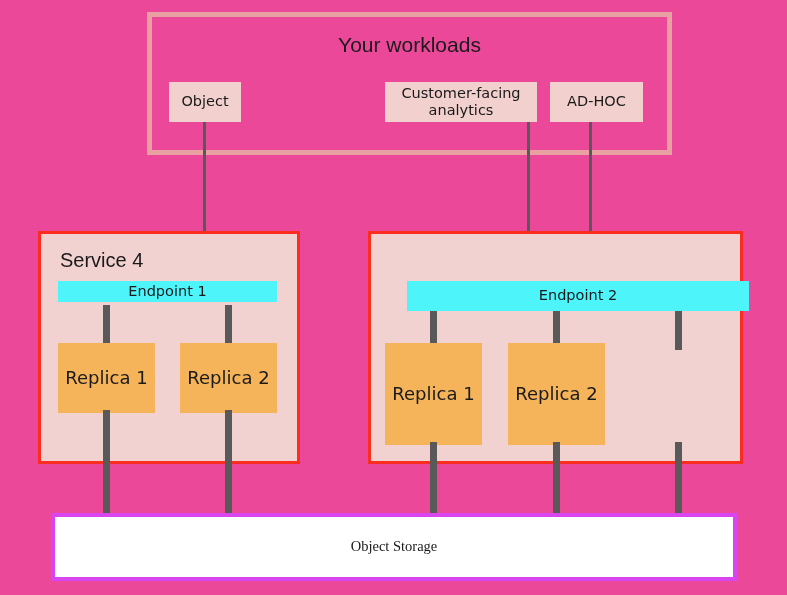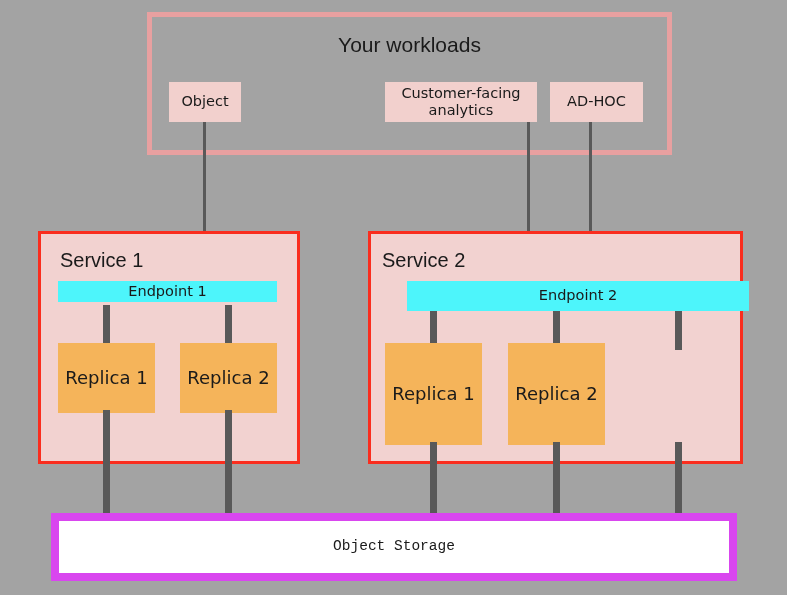--- a/index.html
+++ b/index.html
@@ -7,21 +7,21 @@
     padding: 0;
     background: #ffffff;
   }
   body {
     font-family: "DejaVu Sans", sans-serif;
   }
   #canvas {
     position: relative;
     width: 787px;
     height: 595px;
-    background: #a3a3a3;
+    background: #ec4899;
     overflow: hidden;
   }
   .box {
     position: absolute;
     box-sizing: border-box;
     display: flex;
     align-items: center;
     justify-content: center;
     text-align: center;
     line-height: 1.18;
@@ -75,25 +75,25 @@
   
   .replica-box {
     background: #f5b45a;
     color: #1a1a1a;
     font-size: 18px;
     font-family: "DejaVu Sans", sans-serif;
   }
 
   
   #object-storage-box {
-    border: 8px solid #d946ef;
+    border: 4px solid #d946ef;
     background: #ffffff;
     color: #1a1a1a;
     font-size: 14.5px;
-    font-family: Liberation Mono, monospace;
+    font-family: Liberation Serif, serif;
   }
 
   
   .pipe {
     position: absolute;
     background: #595959;
   }
 
   
   .arrow-line {
@@ -129,37 +129,36 @@
   <div class="arrow-head" style="left:196px; top:256px;"></div>
 
   <div class="arrow-line" style="left:527px; top:122px; height:136px;"></div>
   <div class="arrow-head" style="left:520px; top:256px;"></div>
 
   <div class="arrow-line" style="left:589px; top:122px; height:136px;"></div>
   <div class="arrow-head" style="left:582px; top:256px;"></div>
 
   <div class="box service-box" style="left:38px; top:231px; width:262px; height:233px;"></div>
 
-  <div class="service-title" style="left:60px; top:249px;">Service 1</div>
+  <div class="service-title" style="left:60px; top:249px;">Service 4</div>
 
   <div class="pipe" style="left:103px; top:305px; width:7px; height:45px;"></div>
   <div class="pipe" style="left:225px; top:305px; width:7px; height:45px;"></div>
 
   <div class="box endpoint-box" style="left:58px; top:281px; width:219px; height:21px;">Endpoint 1</div>
 
   <div class="box replica-box" style="left:58px; top:343px; width:97px; height:70px;">Replica 1</div>
 
   <div class="box replica-box" style="left:180px; top:343px; width:97px; height:70px;">Replica 2</div>
 
   <div class="pipe" style="left:103px; top:410px; width:7px; height:108px;"></div>
   <div class="pipe" style="left:225px; top:410px; width:7px; height:108px;"></div>
 
   <div class="box service-box" style="left:368px; top:231px; width:375px; height:233px;"></div>
 
-  <div class="service-title" style="left:382px; top:249px;">Service 2</div>
 
   <div class="pipe" style="left:430px; top:305px; width:7px; height:45px;"></div>
   <div class="pipe" style="left:553px; top:305px; width:7px; height:45px;"></div>
   <div class="pipe" style="left:675px; top:305px; width:7px; height:45px;"></div>
 
   <div class="box endpoint-box" style="left:407px; top:281px; width:342px; height:30px;">Endpoint 2</div>
 
   <div class="box replica-box" style="left:385px; top:343px; width:97px; height:102px;">Replica 1</div>
 
   <div class="box replica-box" style="left:508px; top:343px; width:97px; height:102px;">Replica 2</div>

